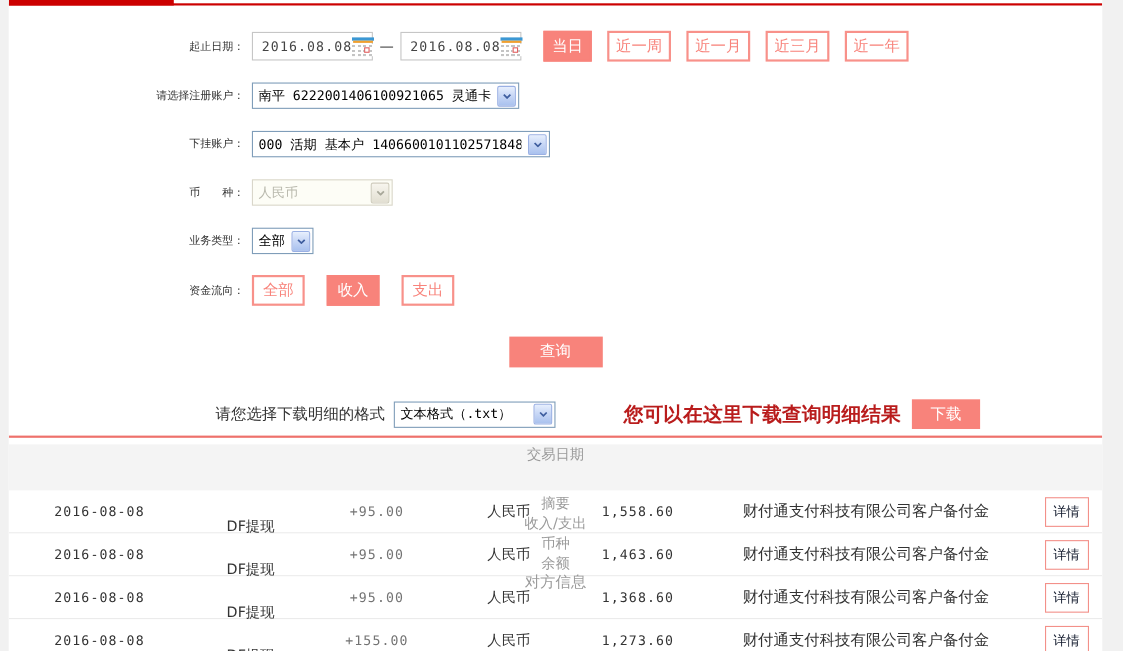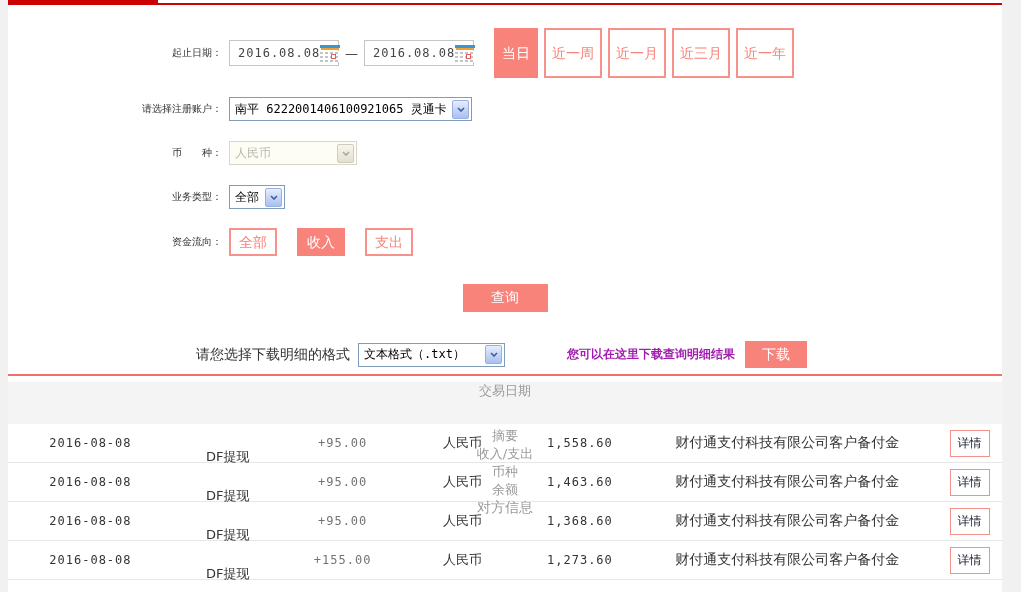--- a/index.html
+++ b/index.html
@@ -36,21 +36,21 @@
   .cal-grid  { position:absolute; top:6px; left:0; right:0; bottom:0;
     background-image:
       repeating-linear-gradient(0deg, rgba(255,255,255,0) 0 2px, #fff 2px 4px),
       repeating-linear-gradient(90deg, #c4c4c4 0 3px, #fff 3px 5px); }
   .cal-dot   { position:absolute; right:4px; bottom:3px; width:5px; height:5px; border:1px solid #e06060; background:#fff; }
 
   
   .quick-group { display:flex; align-items:center; margin-left:20px; }
   .quick-btn, .flow-btn {
     background:#fff; color:#f8837b; border:2px solid #f8918a; font-size:14px;
-    padding:14px 6px; margin-right:6px; cursor:pointer; font-family:inherit; line-height:18px; }
+    padding:3px 6px; margin-right:14px; cursor:pointer; font-family:inherit; line-height:18px; }
   .quick-btn.active, .flow-btn.active { background:#f8837b; color:#fff; border:2px solid #f8837b; }
   .flow-btn { margin-right:20px; padding:3px 8px; }
 
   
   .xp-select { display:inline-flex; align-items:center; justify-content:space-between;
     height:24px; border:1px solid #7f9db9; background:#fff; padding:0 2px 0 5px; cursor:pointer; }
   .xp-select .val { font-family:"DejaVu Sans Mono","DejaVu Sans",monospace; font-size:12px; color:#000000;
     white-space:nowrap; overflow:hidden; }
   .xp-arrow { width:17px; height:19px; margin-left:6px; flex-shrink:0; border:1px solid #9ab0e4; border-radius:2px;
     background:linear-gradient(180deg,#e7effd 0%,#c9d8f6 45%,#a9c1ee 100%);
@@ -63,21 +63,21 @@
   .w-currency { width:128px; }
   .w-biztype  { min-width:48px; }
   .w-format   { width:147px; }
 
   .btn-filled { background:#f8837b; color:#fff; border:none; cursor:pointer;
     font-family:inherit; font-size:14px; }
   .query-btn { display:block; margin:28px auto 0; width:85px; height:28px;font-family:Liberation Serif, serif; }
 
   .dl-row { display:flex; align-items:center; margin-top:29px; }
   .dl-label { margin-left:188px; font-size:14px; }
-  .dl-hint  { margin-left:62px; font-size:12px; font-weight:bold; color:#a21caf; }
+  .dl-hint  { margin-left:62px; font-size:18px; font-weight:bold; color:#b91c1c; }
   .dl-btn   { margin-left:10px; width:62px; height:27px; }
   .ml8 { margin-left:8px; }
 
   .pink-line { height:2px; background:#ee716b; margin-top:6px; }
 
   
   .table { margin-top:6px; }
   .table-header { display:flex; align-items:center; height:42px; background:#f4f4f4; color:#9a9a9a; font-size:13px;flex-direction:column; }
   .table-row { display:flex; align-items:center; height:39px; border-bottom:1px solid #e7e7e7;
     font-size:13px; color:#333; background:#fff; }
@@ -154,20 +154,33 @@
           <span class="val">南平 6222001406100921065 灵通卡</span>
           <span class="xp-arrow">
             <svg width="8" height="5" viewBox="0 0 8 5">
                 <path d="M1 1 L4 4 L7 1" stroke="#3e5d9e" stroke-width="1.6" fill="none"></path>
               </svg>
           </span>
         </span>
       </div>
     </div>
 
+    <div class="form-row">
+      <div class="form-label">下挂账户：</div>
+      <div class="ctl">
+        <span class="xp-select w-sub">
+          <span class="val">000 活期 基本户 1406600101102571848</span>
+          <span class="xp-arrow">
+            <svg width="8" height="5" viewBox="0 0 8 5">
+                <path d="M1 1 L4 4 L7 1" stroke="#3e5d9e" stroke-width="1.6" fill="none"></path>
+              </svg>
+          </span>
+        </span>
+      </div>
+    </div>
 
     <div class="form-row">
       <div class="form-label">币　　种：</div>
       <div class="ctl">
         <span class="xp-select disabled w-currency">
           <span class="val">人民币</span>
           <span class="xp-arrow">
             <svg width="8" height="5" viewBox="0 0 8 5">
                 <path d="M1 1 L4 4 L7 1" stroke="#a8a89a" stroke-width="1.6" fill="none"></path>
               </svg>

